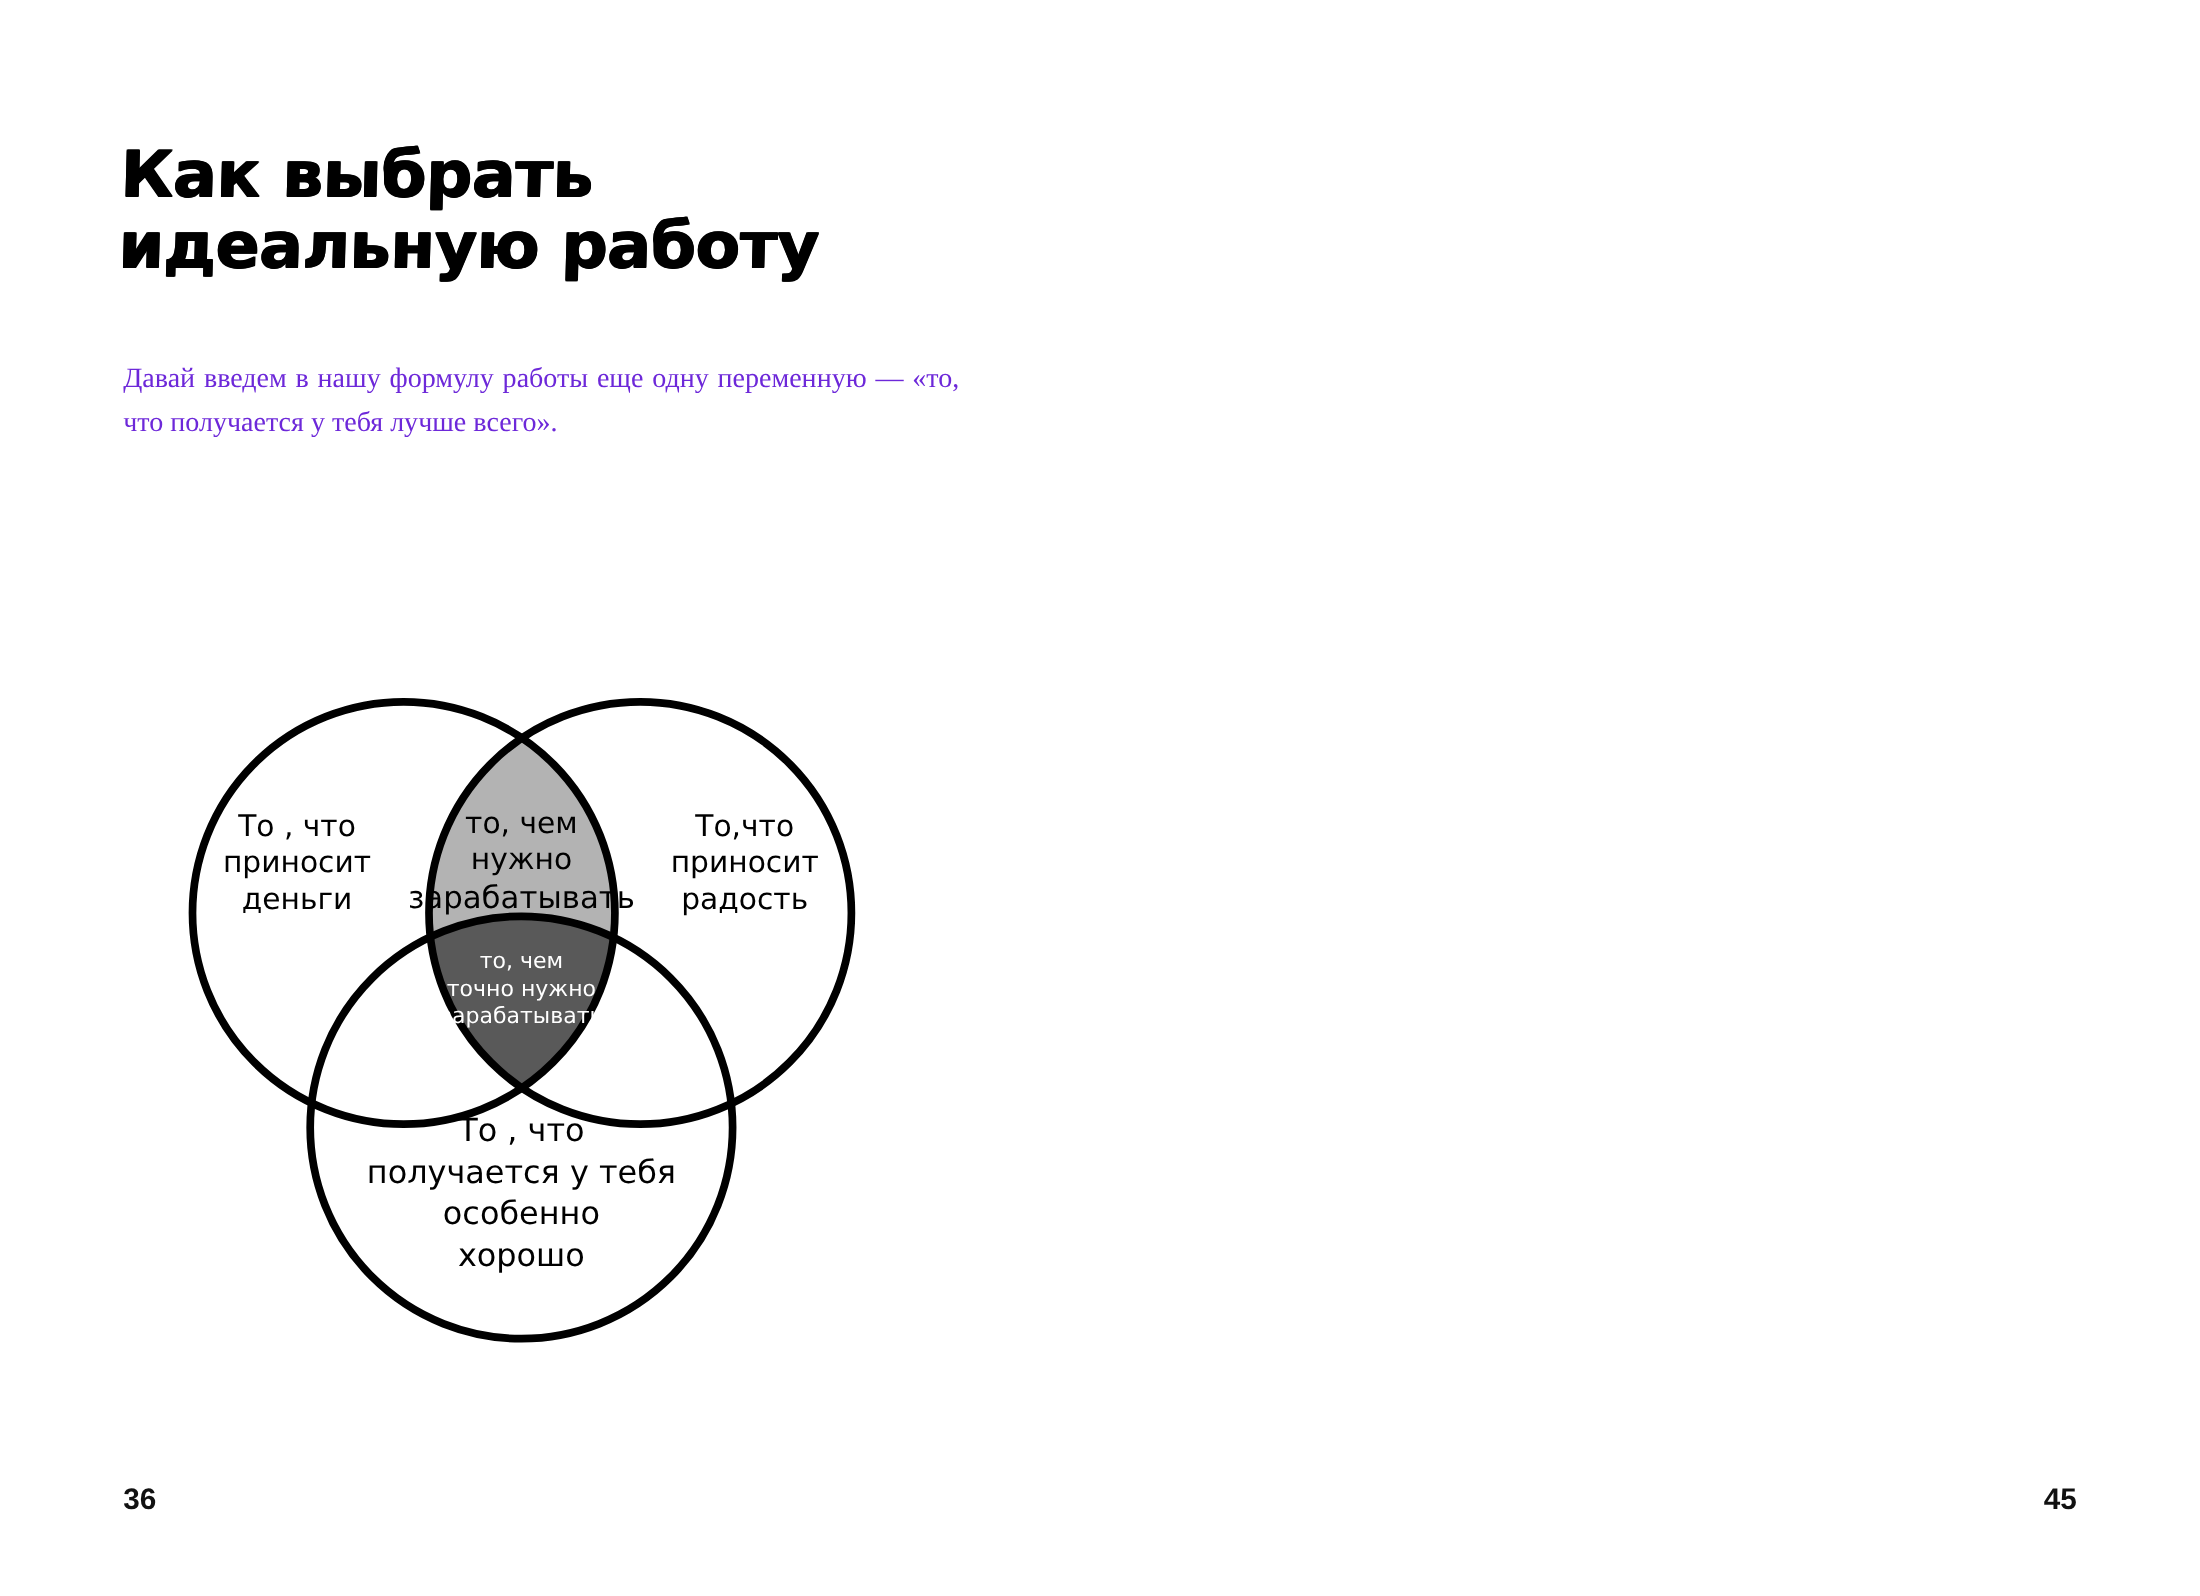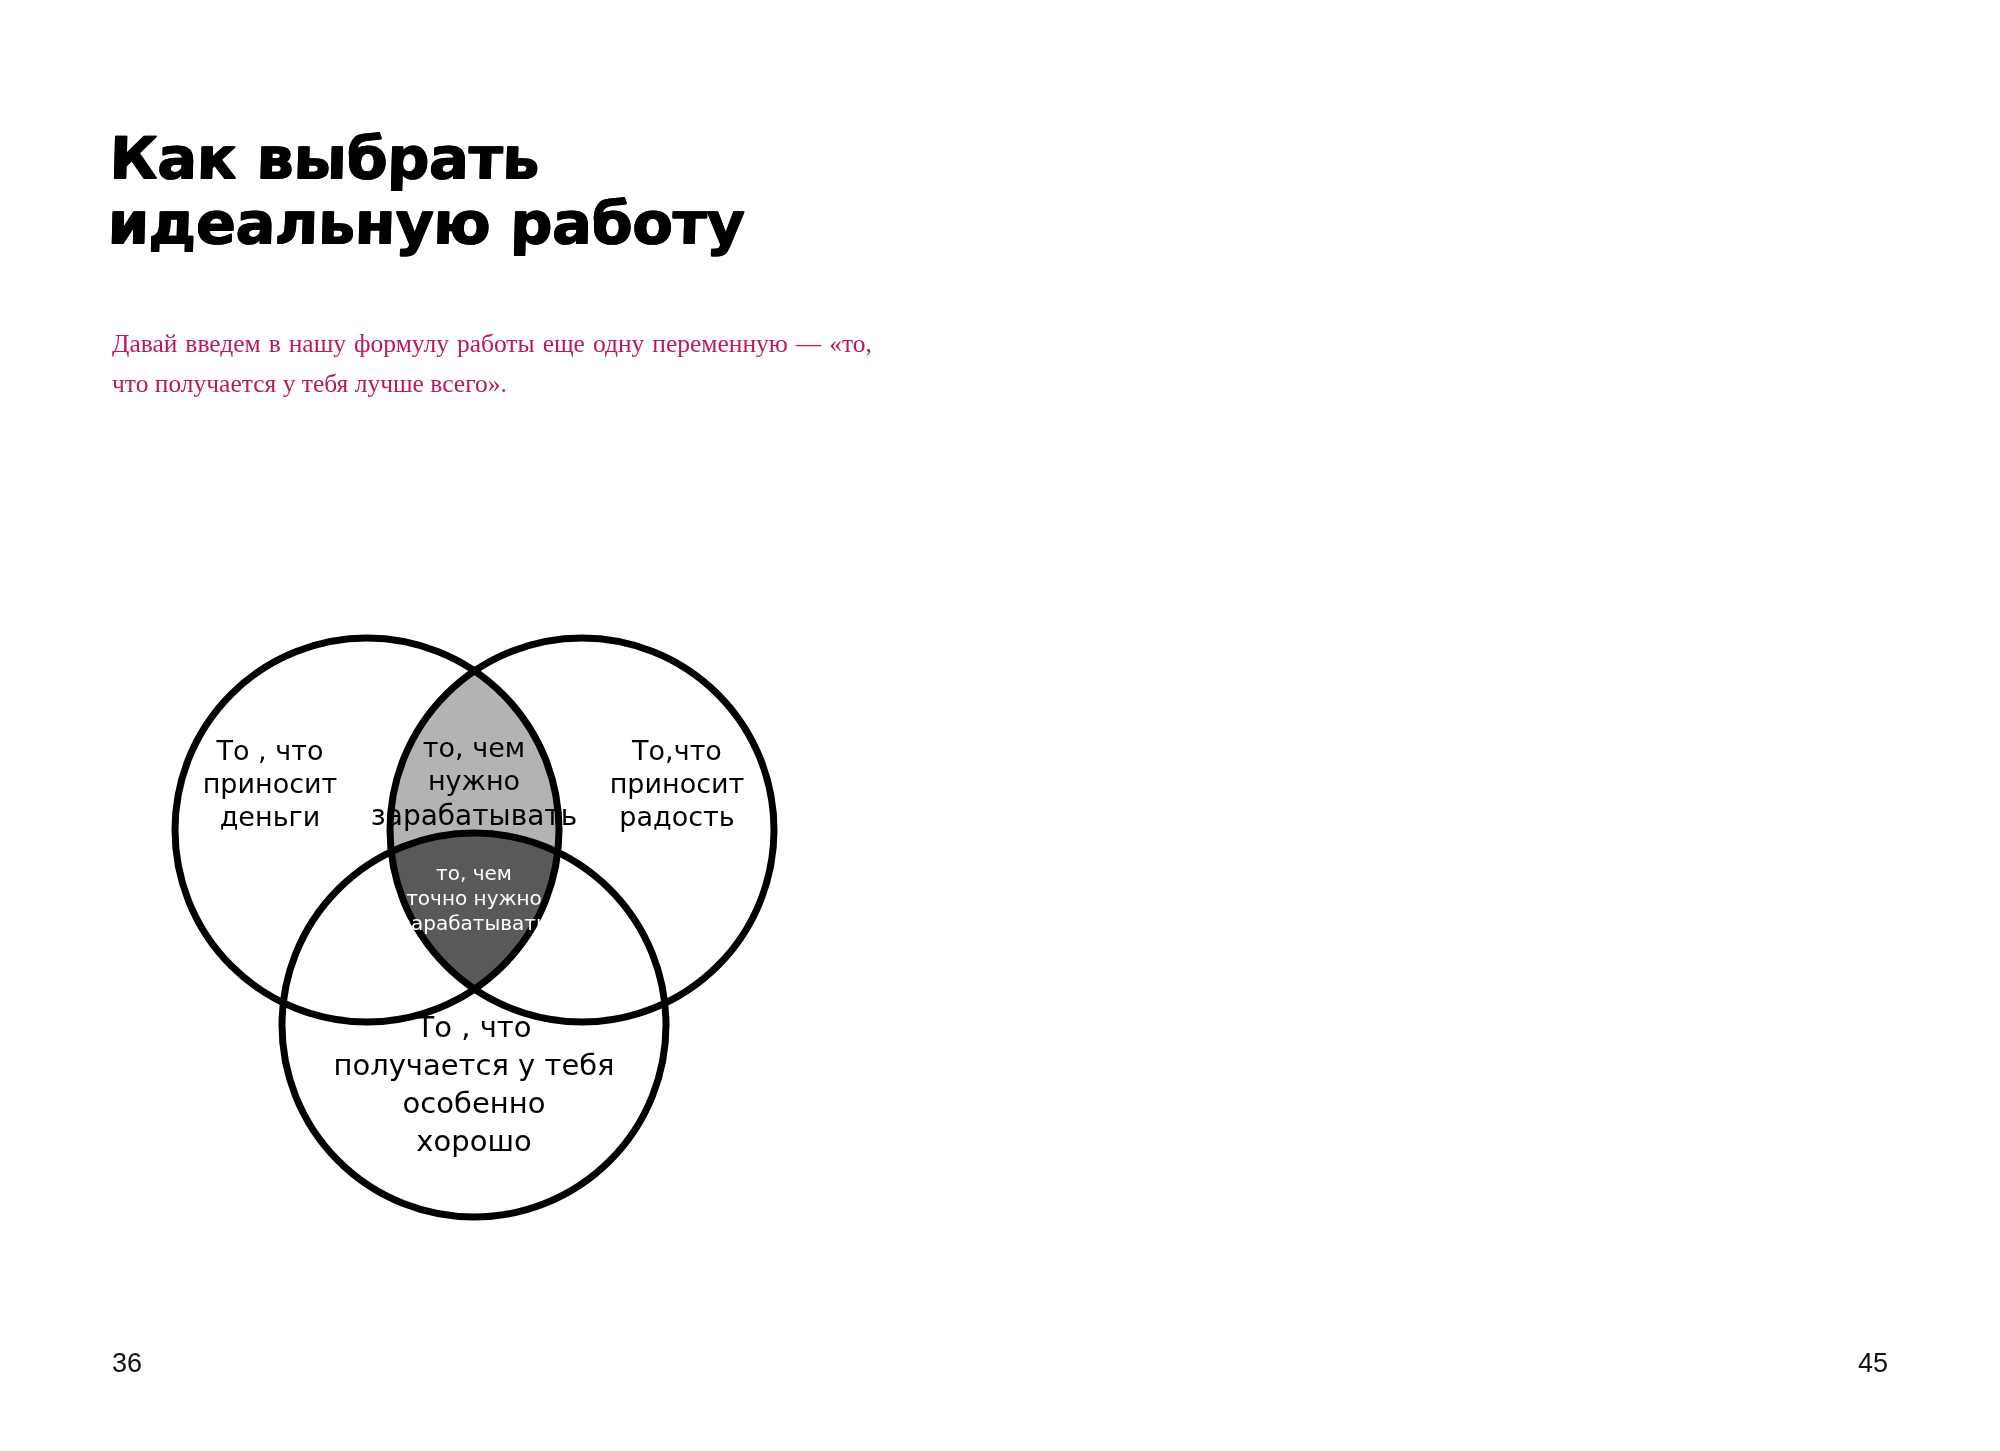--- a/index.html
+++ b/index.html
@@ -48,39 +48,39 @@
     transform-origin: left top;
     text-shadow: 1px 0 0 #000, 0 1px 0 #000, 1px 1px 0 #000;
   }
 
   
   .col-text {
     position: absolute;
     font-size: 25.5px;
     line-height: 1.56;
     text-align: justify;
-    color: #be185d;
+    color: #6d28d9;
     -webkit-hyphens: manual;
     hyphens: manual;
   }
   .col-left {
     left: 112px;
     width: 760px;
   }
   .para { margin: 0 0 34px 0; }
   .para:last-child { margin-bottom: 0; }
 
   #left-intro  { top: 324px; }
 
   
   .folio {
     position: absolute;
     bottom: 72px;
     font-family: "Liberation Sans", sans-serif;
-    font-weight: 400;
+    font-weight: 700;
     font-size: 27px;
     color: #111111;
   }
   .folio-left  { left: 112px; }
   .folio-right { right: 112px; }
 
   
   #venn-figure {
     position: absolute;
     left: 112px;

